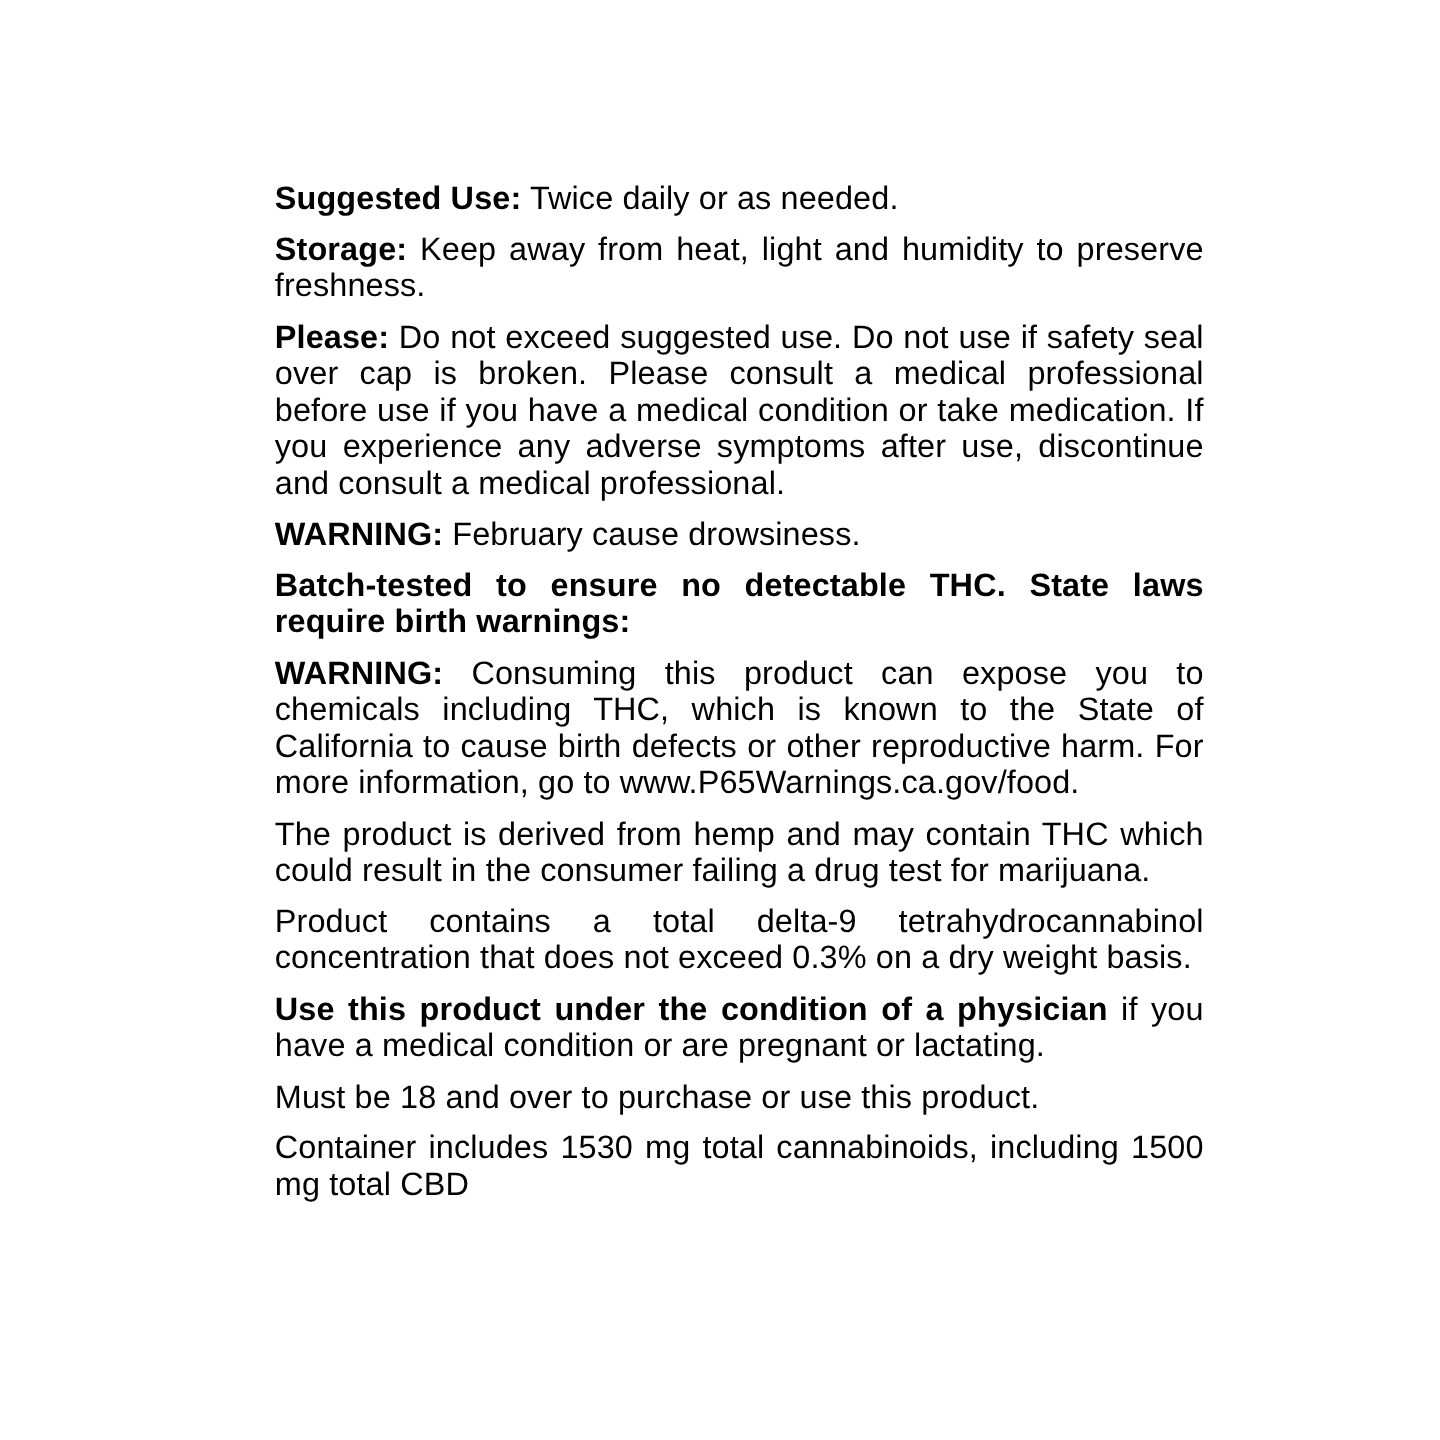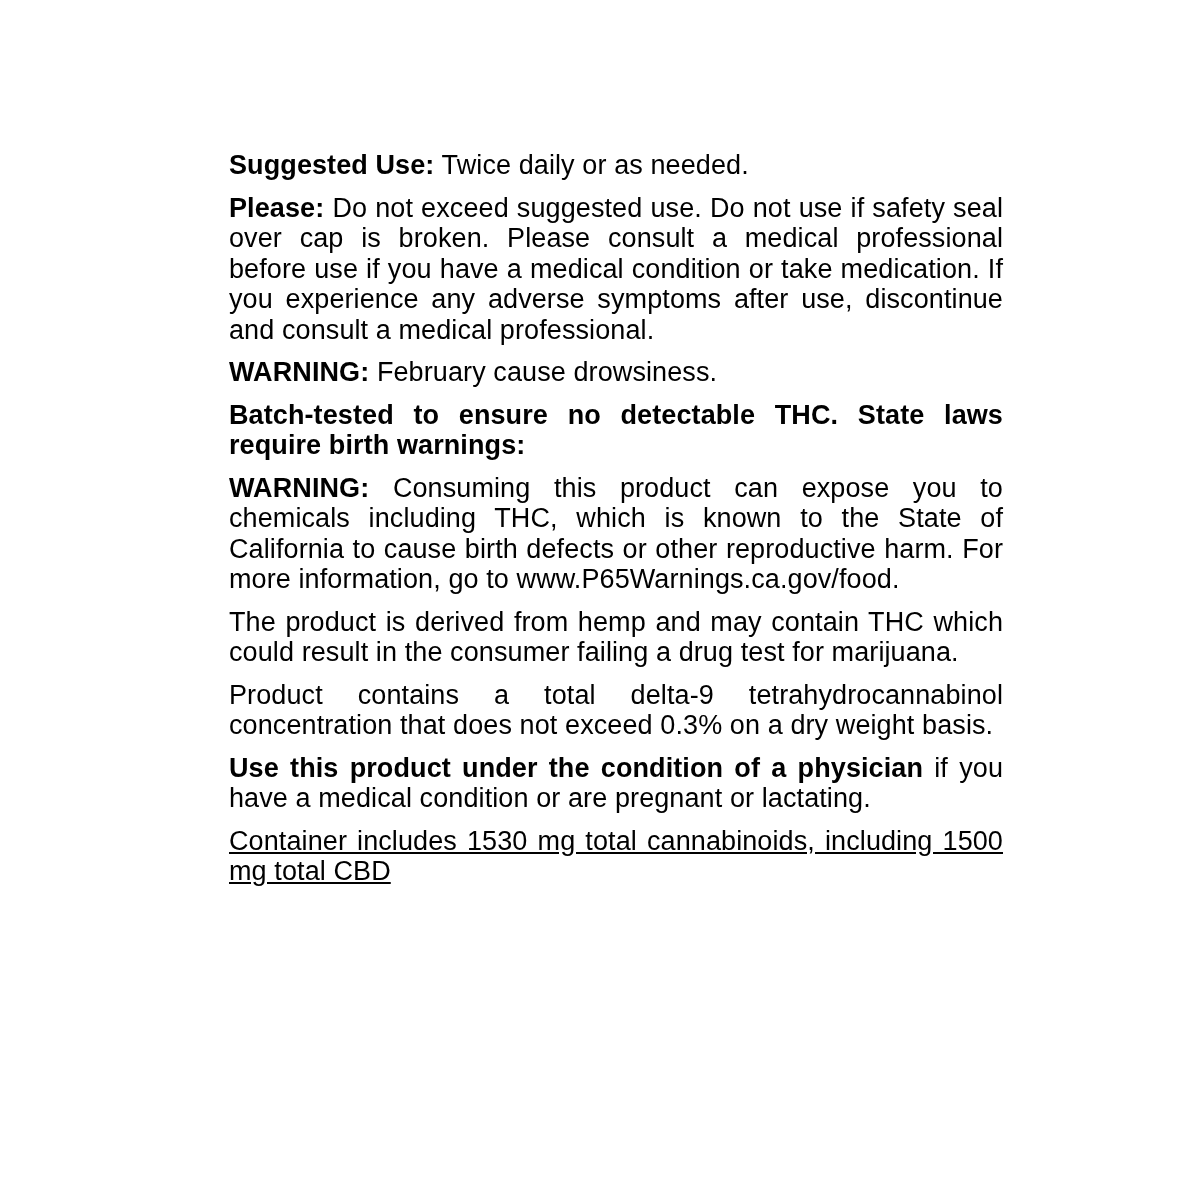--- a/index.html
+++ b/index.html
@@ -23,45 +23,46 @@
     line-height: 30.5px;
     text-align: justify;
     letter-spacing: 0.1px;
     margin-left: 16px;
   }
   .label-panel p {
     margin: 0 0 12px 0;
   }
   .label-panel p:last-child {
     margin-bottom: 0;
-    text-decoration: underline;
   }
   .lead {
     font-weight: bold;
   }
 </style>
 </head>
 <body>
 
 <div class="label-panel">
 
   <p><b class="lead">Suggested Use:</b> <span>Twice daily or as needed.</span></p>
 
+  <p><b class="lead">Storage:</b> <span>Keep away from heat, light and humidity to preserve freshness.</span></p>
 
   <p><b class="lead">Please:</b> <span>Do not exceed suggested use. Do not use if safety seal over cap is broken. Please consult a medical professional before use if you have a medical condition or take medication. If you experience any adverse symptoms after use, discontinue and consult a medical professional.</span></p>
 
   <p><b class="lead">WARNING:</b> <span>February cause drowsiness.</span></p>
 
   <p><b class="lead">Batch-tested to ensure no detectable THC. State laws require birth warnings:</b> <span></span></p>
 
   <p><b class="lead">WARNING:</b> <span>Consuming this product can expose you to chemicals including THC, which is known to the State of California to cause birth defects or other reproductive harm. For more information, go to www.P65Warnings.ca.gov/food.</span></p>
 
   <p><b class="lead"></b> <span>The product is derived from hemp and may contain THC which could result in the consumer failing a drug test for marijuana.</span></p>
 
   <p><b class="lead"></b> <span>Product contains a total delta-9 tetrahydrocannabinol concentration that does not exceed 0.3% on a dry weight basis.</span></p>
 
 
   <p><b class="lead">Use this product under the condition of a physician</b> <span>if you have a medical condition or are pregnant or lactating.</span></p>
 
+  <p><b class="lead"></b> <span>Must be 18 and over to purchase or use this product.</span></p>
 
   <p><b class="lead"></b> <span>Container includes 1530 mg total cannabinoids, including 1500 mg total CBD</span></p>
 
 </div>
 
 </body></html>

